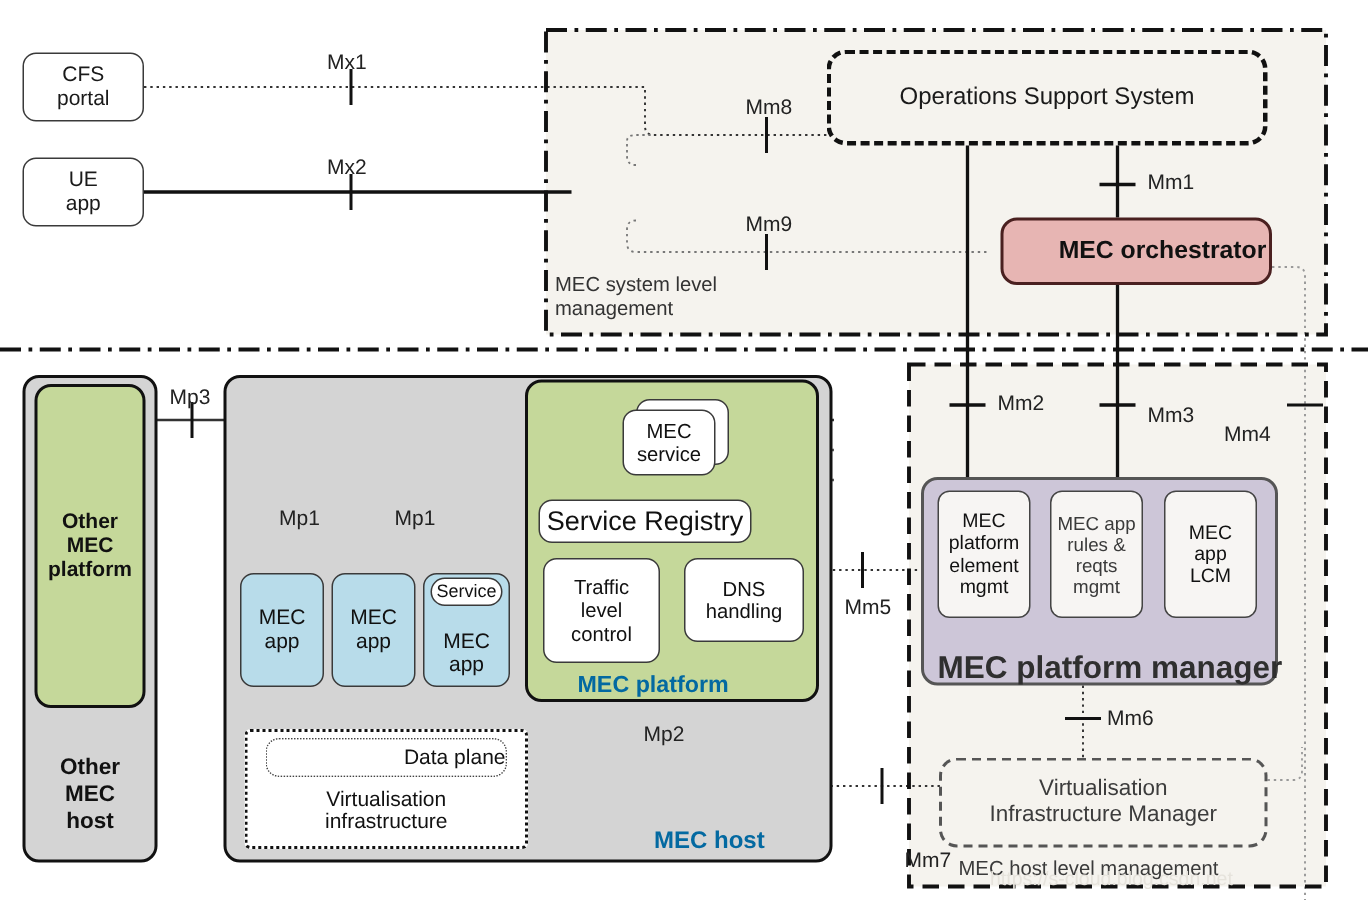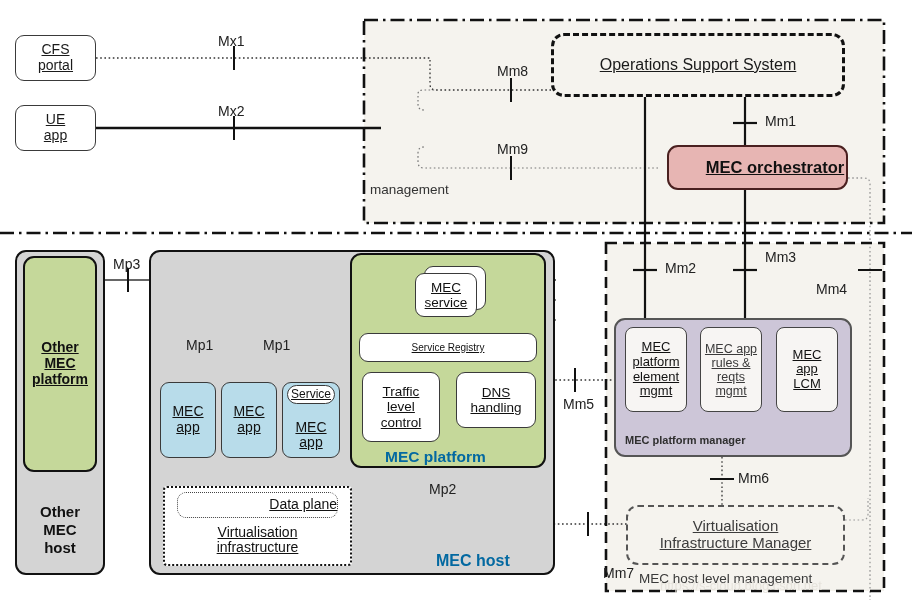--- a/index.html
+++ b/index.html
@@ -1,20 +1,20 @@
 <!DOCTYPE html>
 <html><head>
 <meta charset="utf-8">
 <style>
   html,body{margin:0;padding:0;background:#ffffff;}
   body{font-family:"Liberation Sans",sans-serif;}
   #stage{position:relative;width:912px;height:608px;background:#fff;overflow:hidden;}
 
   .box{position:absolute;box-sizing:border-box;display:flex;align-items:center;
-       justify-content:center;text-align:center;line-height:1.12;text-decoration:underline;}
+       justify-content:center;text-align:center;line-height:1.12;}
 
   
   .plain{border:1.5px solid #3a3a3a;border-radius:9px;background:#fff;font-size:14px;color:#1a1a1a;}
 
   .lcm{background:#fdeec6;border:2.5px solid #111;border-radius:10px;font-weight:bold;font-size:14.5px;color:#111;}
   .orch{background:#e7b5b3;border:2.5px solid #4a2020;border-radius:11px;font-weight:bold;font-size:16.5px;color:#111;}
   .oss{background:transparent;border:3px dashed #111;border-radius:13px;font-size:16px;color:#1a1a1a;}
 
   
   .sysmgmt{position:absolute;box-sizing:border-box;background:#f5f3ee;
@@ -124,20 +124,21 @@
   <div class="box oss" style="left:551px;top:33px;width:294px;height:64px;">
     <span>Operations Support System</span>
   </div>
 
 
   <div class="box orch" style="left:667px;top:145px;width:181px;height:45px;padding-left:35px;">
     <span>MEC orchestrator</span>
   </div>
 
   <div class="regionlabel" style="left:370px;top:182px;width:180px;">
+    <div>MEC system level</div>
     <div>management</div>
   </div>
 
   <div class="box greyhost" style="left:15px;top:250px;width:90px;height:325px;align-items:flex-end;">
     <div style="position:absolute;left:0;right:0;bottom:16px;font-weight:bold;font-size:15px;color:#111;text-align:center;line-height:1.2;">
       <div>Other</div>
       <div>MEC</div>
       <div>host</div>
     </div>
   </div>
@@ -168,21 +169,21 @@
 
   <div class="box greenbox" style="left:350px;top:253px;width:196px;height:215px;"></div>
   <div class="ttl" style="left:385px;top:448px;font-size:15.5px;">MEC platform</div>
 
   <div class="box whitebox" style="left:424px;top:266px;width:62px;height:44px;"></div>
   <div class="box whitebox" style="left:415px;top:273px;width:62px;height:44px;flex-direction:column;">
     <span>MEC</span>
     <span>service</span>
   </div>
 
-  <div class="box whitebox" style="left:359px;top:333px;width:178px;height:29px;font-size:10px;">
+  <div class="box whitebox" style="left:359px;top:333px;width:142px;height:29px;font-size:18px;">
     <span>Service Registry</span>
   </div>
 
   <div class="box whitebox" style="left:362px;top:372px;width:78px;height:70px;flex-direction:column;">
     <span>Traffic</span>
     <span>level</span>
     <span>control</span>
   </div>
   <div class="box whitebox" style="left:456px;top:372px;width:80px;height:56px;flex-direction:column;">
     <span>DNS</span>
@@ -192,21 +193,21 @@
   <div class="box dotframe" style="left:163px;top:486px;width:189px;height:80px;flex-direction:column;justify-content:flex-end;
               padding-bottom:8px;font-size:14px;color:#111;background:#fff;">
     <span>Virtualisation</span>
     <span>infrastructure</span>
   </div>
   <div class="box dotframe2" style="left:177px;top:492px;width:161px;height:26px;">
     <span>Data plane</span>
   </div>
 
   <div class="box purplebox" style="left:614px;top:318px;width:238px;height:139px;"></div>
-  <div class="ttl" style="left:625px;top:434px;font-size:11px;color:#2f2f2f;">MEC platform manager</div>
+  <div class="ttl" style="left:625px;top:434px;font-size:21px;color:#2f2f2f;">MEC platform manager</div>
 
   <div class="box purplechild" style="left:625px;top:327px;width:62px;height:85px;flex-direction:column;">
     <span>MEC</span>
     <span>platform</span>
     <span>element</span>
     <span>mgmt</span>
   </div>
   <div class="box purplechild" style="left:700px;top:327px;width:62px;height:85px;flex-direction:column;font-size:12.5px;color:#3a3a3a;">
     <span>MEC app</span>
     <span>rules &amp;</span>
@@ -225,21 +226,21 @@
   </div>
 
   <div class="lblg" style="left:639px;top:571px;">MEC host level management</div>
 
   <div class="lbl" style="left:218px;top:33px;">Mx1</div>
   <div class="lbl" style="left:218px;top:103px;">Mx2</div>
   <div class="lbl" style="left:497px;top:63px;">Mm8</div>
   <div class="lbl" style="left:497px;top:141px;">Mm9</div>
   <div class="lbl" style="left:765px;top:113px;">Mm1</div>
   <div class="lbl" style="left:665px;top:260px;">Mm2</div>
-  <div class="lbl" style="left:765px;top:249px;">Mm3</div>
+  <div class="lbl" style="left:765px;top:268px;">Mm3</div>
   <div class="lbl" style="left:816px;top:281px;">Mm4</div>
   <div class="lbl" style="left:563px;top:396px;">Mm5</div>
   <div class="lbl" style="left:738px;top:470px;">Mm6</div>
   <div class="lbl" style="left:563px;top:565px;margin-left:40px;">Mm7</div>
   <div class="lbl" style="left:113px;top:256px;">Mp3</div>
   <div class="lbl" style="left:186px;top:337px;">Mp1</div>
   <div class="lbl" style="left:263px;top:337px;">Mp1</div>
   <div class="lbl" style="left:429px;top:481px;">Mp2</div>
 
   <div class="wm" style="left:660px;top:578px;">https://s-cloud.blog.csdn.net</div>

